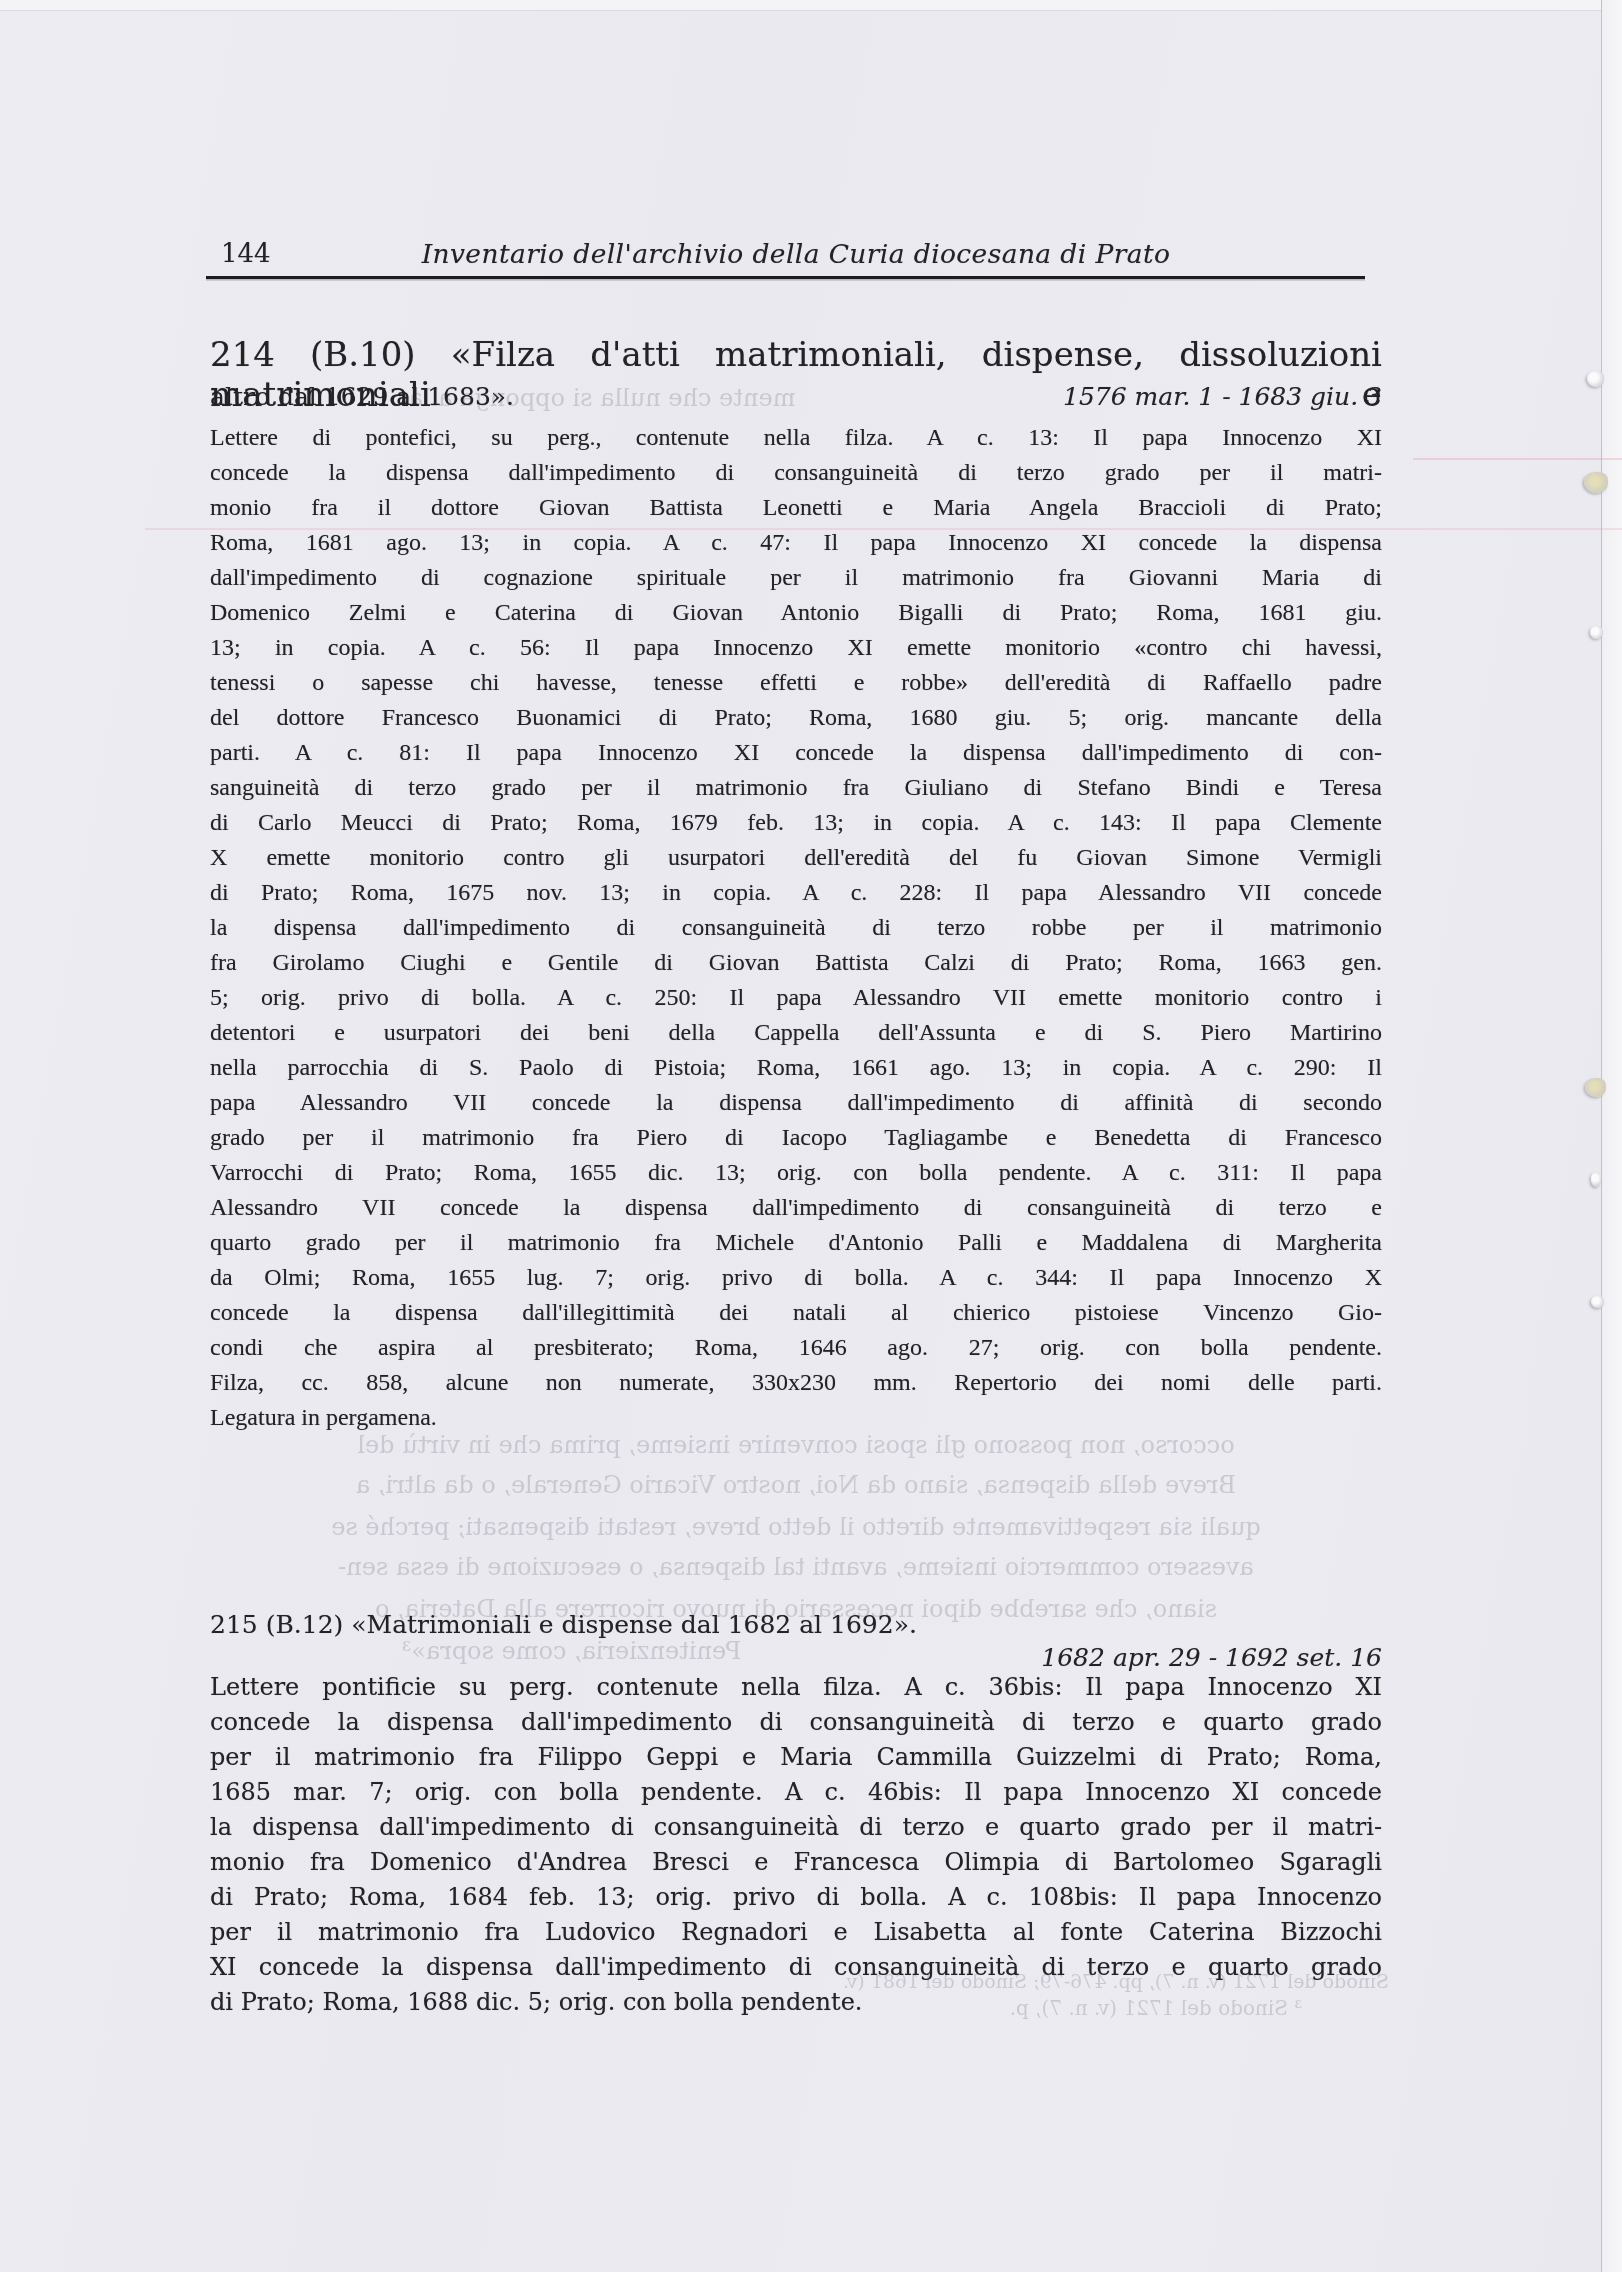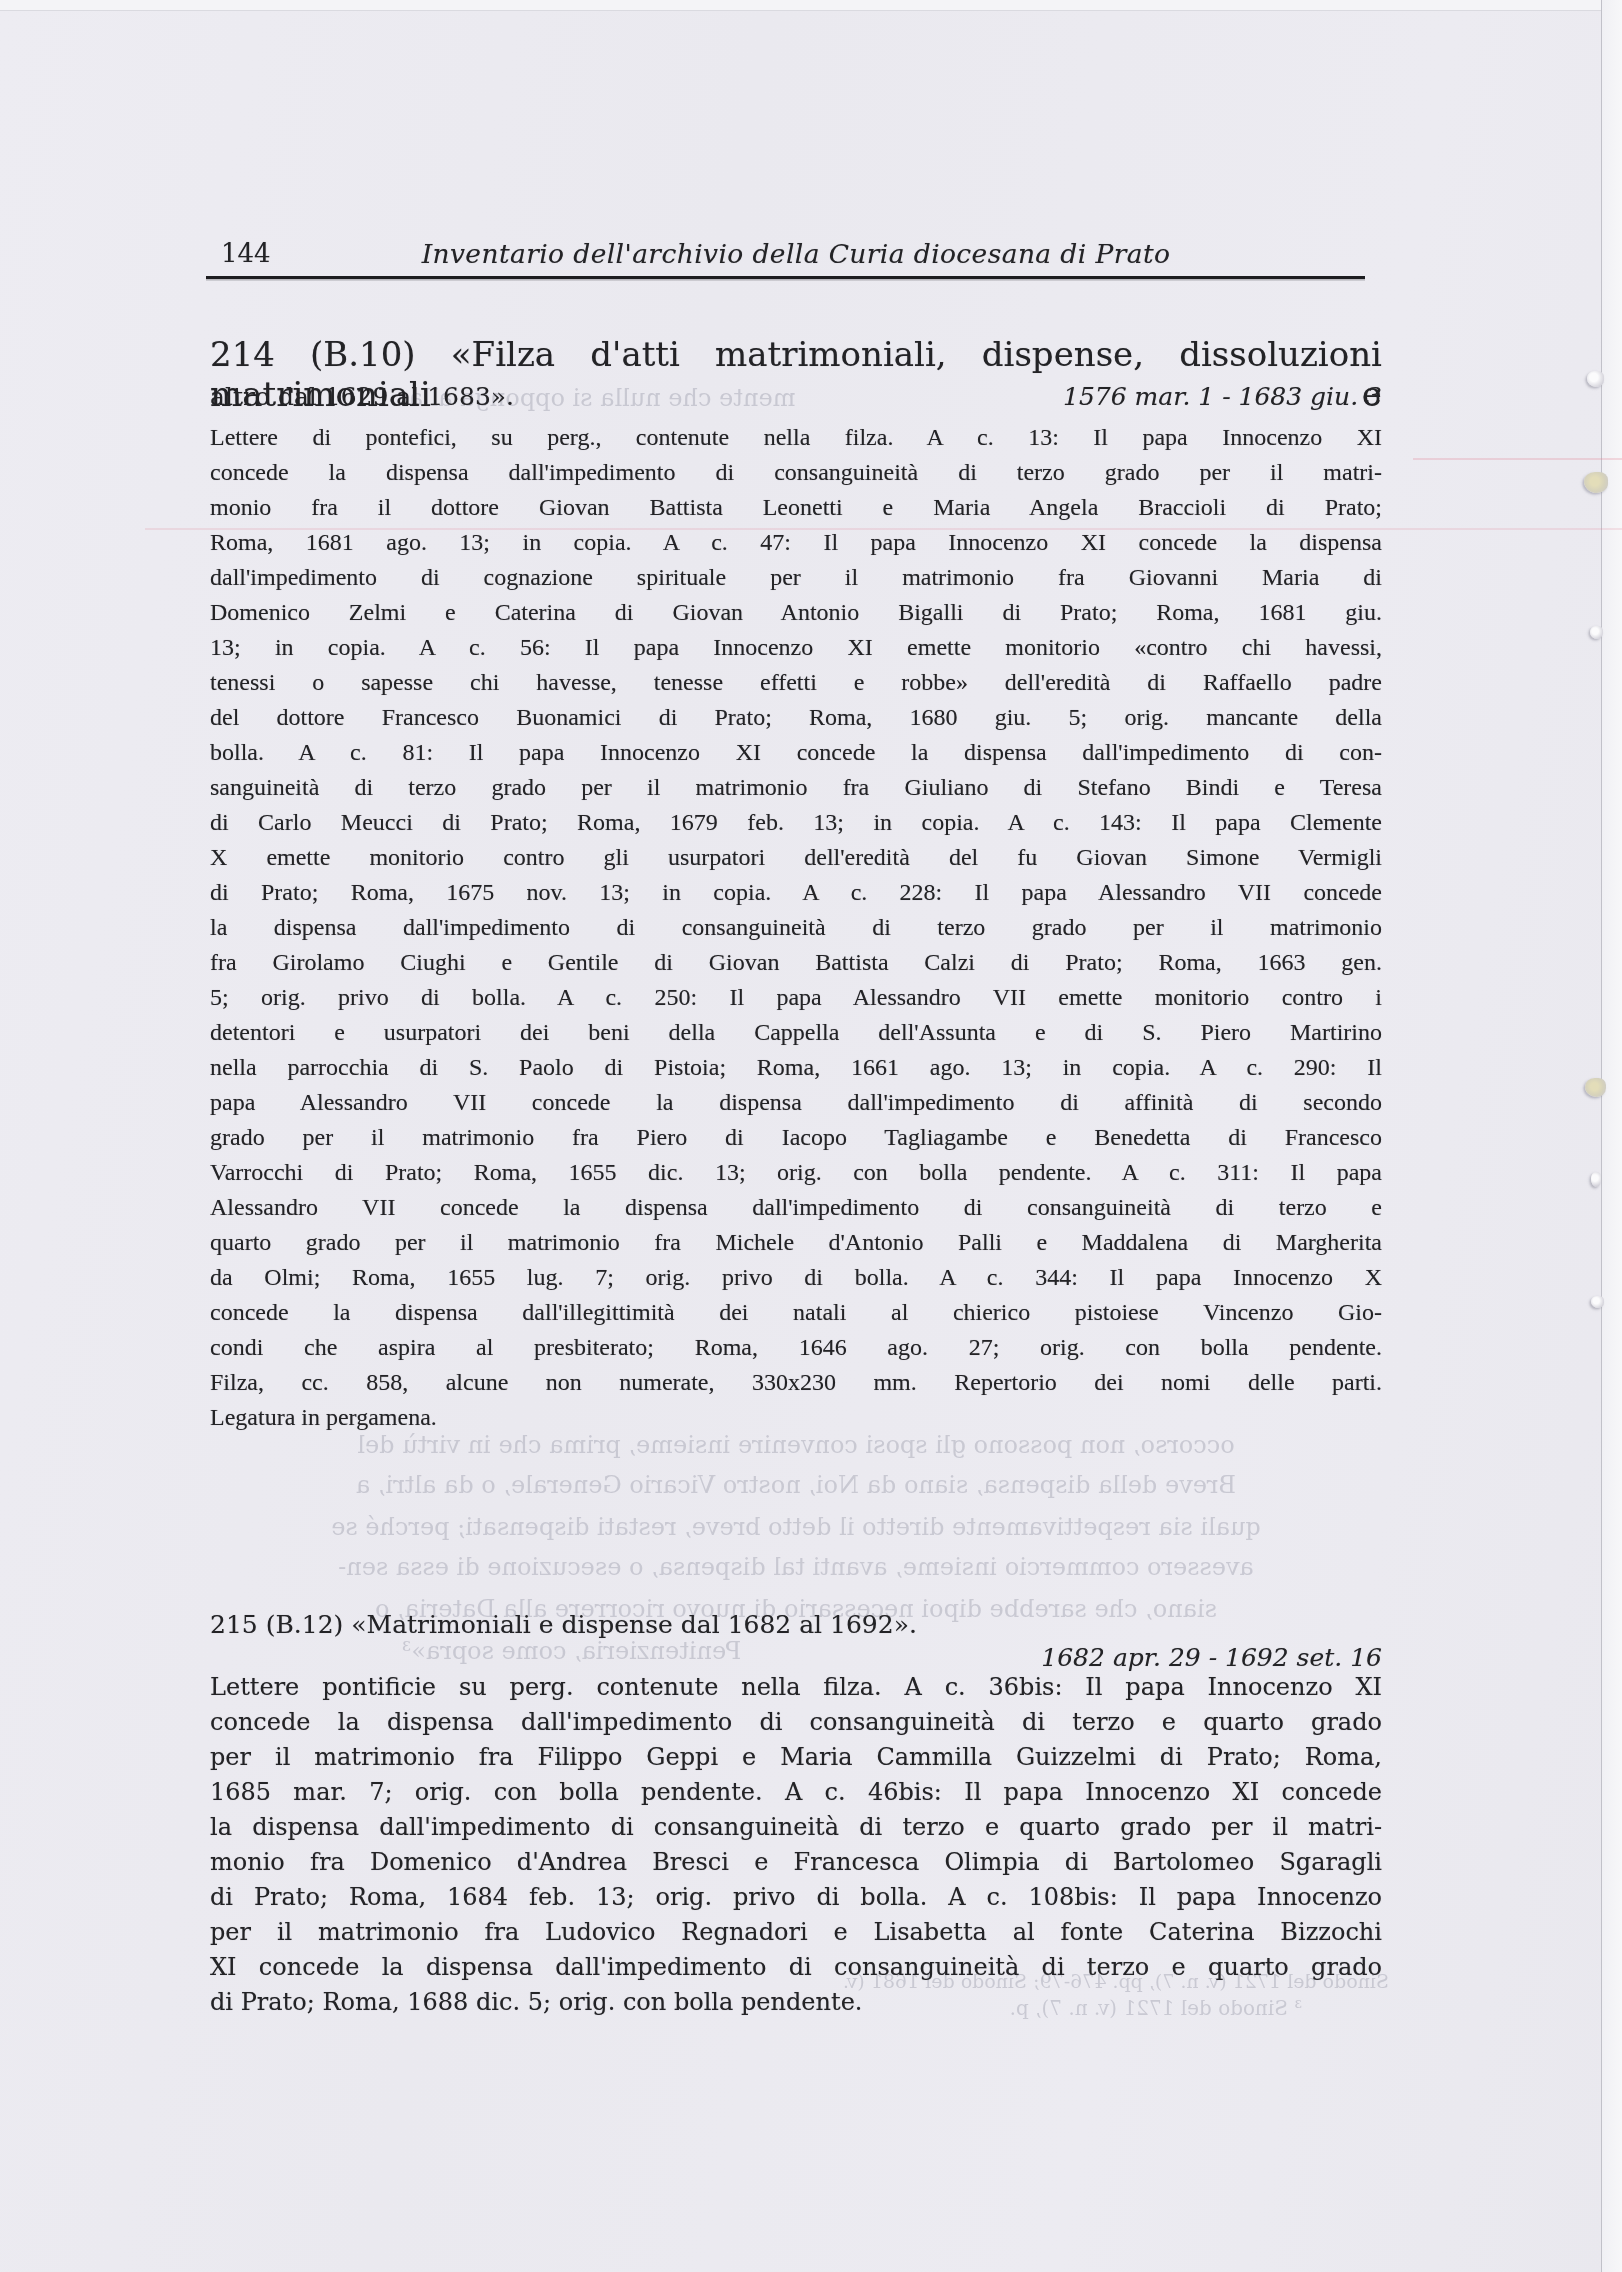--- a/index.html
+++ b/index.html
@@ -88,26 +88,26 @@
   <div class="tblock para" style="top:420px;font-family:Liberation Serif, serif;">
       <div class="bline">Lettere di pontefici, su perg., contenute nella filza. A c. 13: Il papa Innocenzo XI</div>
       <div class="bline">concede la dispensa dall'impedimento di consanguineità di terzo grado per il matri-</div>
       <div class="bline">monio fra il dottore Giovan Battista Leonetti e Maria Angela Braccioli di Prato;</div>
       <div class="bline">Roma, 1681 ago. 13; in copia. A c. 47: Il papa Innocenzo XI concede la dispensa</div>
       <div class="bline">dall'impedimento di cognazione spirituale per il matrimonio fra Giovanni Maria di</div>
       <div class="bline">Domenico Zelmi e Caterina di Giovan Antonio Bigalli di Prato; Roma, 1681 giu.</div>
       <div class="bline">13; in copia. A c. 56: Il papa Innocenzo XI emette monitorio «contro chi havessi,</div>
       <div class="bline">tenessi o sapesse chi havesse, tenesse effetti e robbe» dell'eredità di Raffaello padre</div>
       <div class="bline">del dottore Francesco Buonamici di Prato; Roma, 1680 giu. 5; orig. mancante della</div>
-      <div class="bline">bolla. A c. 81: Il papa Innocenzo XI concede la dispensa dall'impedimento di con-</div>
+      <div class="bline">parti. A c. 81: Il papa Innocenzo XI concede la dispensa dall'impedimento di con-</div>
       <div class="bline">sanguineità di terzo grado per il matrimonio fra Giuliano di Stefano Bindi e Teresa</div>
       <div class="bline">di Carlo Meucci di Prato; Roma, 1679 feb. 13; in copia. A c. 143: Il papa Clemente</div>
       <div class="bline">X emette monitorio contro gli usurpatori dell'eredità del fu Giovan Simone Vermigli</div>
       <div class="bline">di Prato; Roma, 1675 nov. 13; in copia. A c. 228: Il papa Alessandro VII concede</div>
-      <div class="bline">la dispensa dall'impedimento di consanguineità di terzo grado per il matrimonio</div>
+      <div class="bline">la dispensa dall'impedimento di consanguineità di terzo robbe per il matrimonio</div>
       <div class="bline">fra Girolamo Ciughi e Gentile di Giovan Battista Calzi di Prato; Roma, 1663 gen.</div>
       <div class="bline">5; orig. privo di bolla. A c. 250: Il papa Alessandro VII emette monitorio contro i</div>
       <div class="bline">detentori e usurpatori dei beni della Cappella dell'Assunta e di S. Piero Martirino</div>
       <div class="bline">nella parrocchia di S. Paolo di Pistoia; Roma, 1661 ago. 13; in copia. A c. 290: Il</div>
       <div class="bline">papa Alessandro VII concede la dispensa dall'impedimento di affinità di secondo</div>
       <div class="bline">grado per il matrimonio fra Piero di Iacopo Tagliagambe e Benedetta di Francesco</div>
       <div class="bline">Varrocchi di Prato; Roma, 1655 dic. 13; orig. con bolla pendente. A c. 311: Il papa</div>
       <div class="bline">Alessandro VII concede la dispensa dall'impedimento di consanguineità di terzo e</div>
       <div class="bline">quarto grado per il matrimonio fra Michele d'Antonio Palli e Maddalena di Margherita</div>
       <div class="bline">da Olmi; Roma, 1655 lug. 7; orig. privo di bolla. A c. 344: Il papa Innocenzo X</div>

